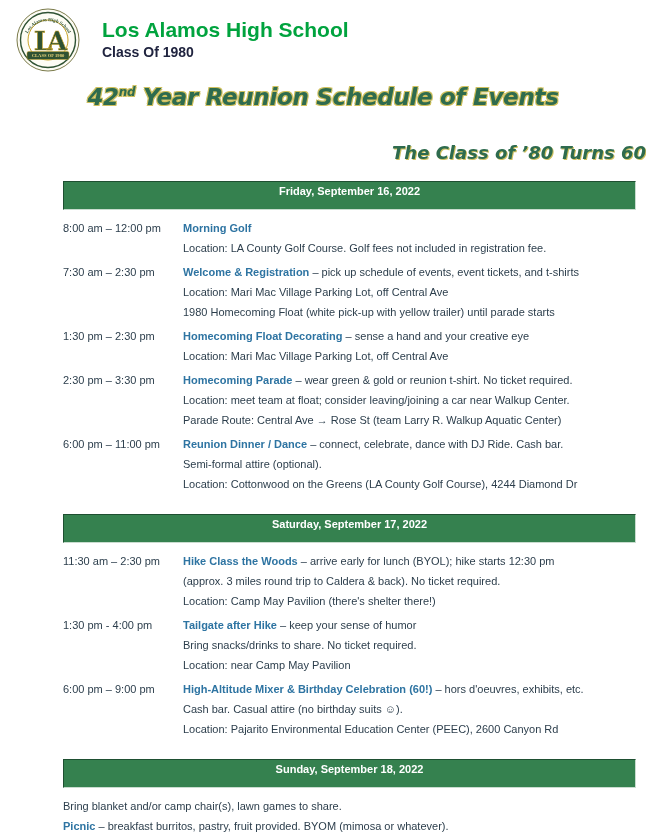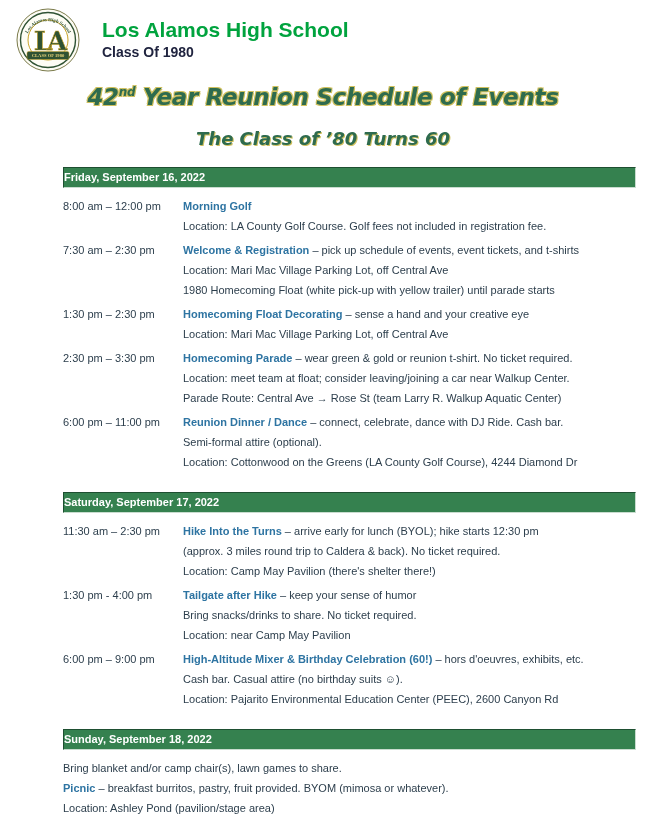--- a/index.html
+++ b/index.html
@@ -18,30 +18,30 @@
   .class-label{font-size:14px;font-weight:bold;color:var(--class-label-text);margin-top:3px;}
   .title-block{text-align:center;margin-top:12px;font-style:italic;}
   .page-title{
     font-family:"DejaVu Sans",sans-serif;font-weight:bold;font-size:23px;letter-spacing:-0.3px;
     color:var(--title-green);
     text-shadow:-1px -1px 0 var(--title-outline),1px -1px 0 var(--title-outline),
                 -1px 1px 0 var(--title-outline),1px 1px 0 var(--title-outline);
   }
   .page-title sup{font-size:12px;}
   .page-subtitle{
-    font-family:"DejaVu Sans",sans-serif;font-weight:bold;font-size:18px;margin-top:18px;
-    color:var(--title-green);text-shadow:1px 1px 0 var(--title-outline);
+    font-family:"DejaVu Sans",sans-serif;font-weight:bold;font-size:18px;margin-top:32px;
+    color:var(--title-green);text-shadow:1px 1px 0 var(--title-outline);text-align:right;
   }
   .schedule{margin:18px 10px 0 63px;}
   .day-section{margin-top:0;}
   .day-section + .day-section{margin-top:20px;}
   .day-bar{
     background:var(--bar-green);color:var(--bar-text);
-    font-weight:bold;font-size:11px;text-align:left;
-    padding:3px 0 4px;
+    font-weight:bold;font-size:11px;text-align:center;
+    padding:3px 0 12px;
     border:1px solid;border-color:#1e4f31 #c9dccf #c9dccf #1e4f31;
   }
   .event-list{margin-top:8px;}
   .event{display:flex;font-size:11px;line-height:20px;margin-bottom:4px;justify-content:flex-end;}
   .event-time{width:120px;flex:none;}
   .event-body{flex:1;min-width:0;}
   .event-title{color:var(--event-blue);font-weight:bold;}
 </style>
 </head>
 <body>
@@ -124,21 +124,21 @@
   </div>
 
   <div class="day-section">
     <div class="day-bar">
       <span>Saturday, September 17, 2022</span>
     </div>
     <div class="event-list">
   <div class="event">
     <div class="event-time">11:30 am – 2:30 pm</div>
     <div class="event-body">
-      <div><span class="event-title">Hike Into the Turns</span><span> – arrive early for lunch (BYOL); hike starts 12:30 pm</span></div>
+      <div><span class="event-title">Hike Class the Woods</span><span> – arrive early for lunch (BYOL); hike starts 12:30 pm</span></div>
     <div>(approx. 3 miles round trip to Caldera &amp; back). No ticket required.</div>
             <div>Location: Camp May Pavilion (there's shelter there!)</div>
           </div>
   </div>
 
   <div class="event">
     <div class="event-time">1:30 pm - 4:00 pm</div>
     <div class="event-body">
       <div><span class="event-title">Tailgate after Hike</span><span> – keep your sense of humor</span></div>
     <div>Bring snacks/drinks to share. No ticket required.</div>

